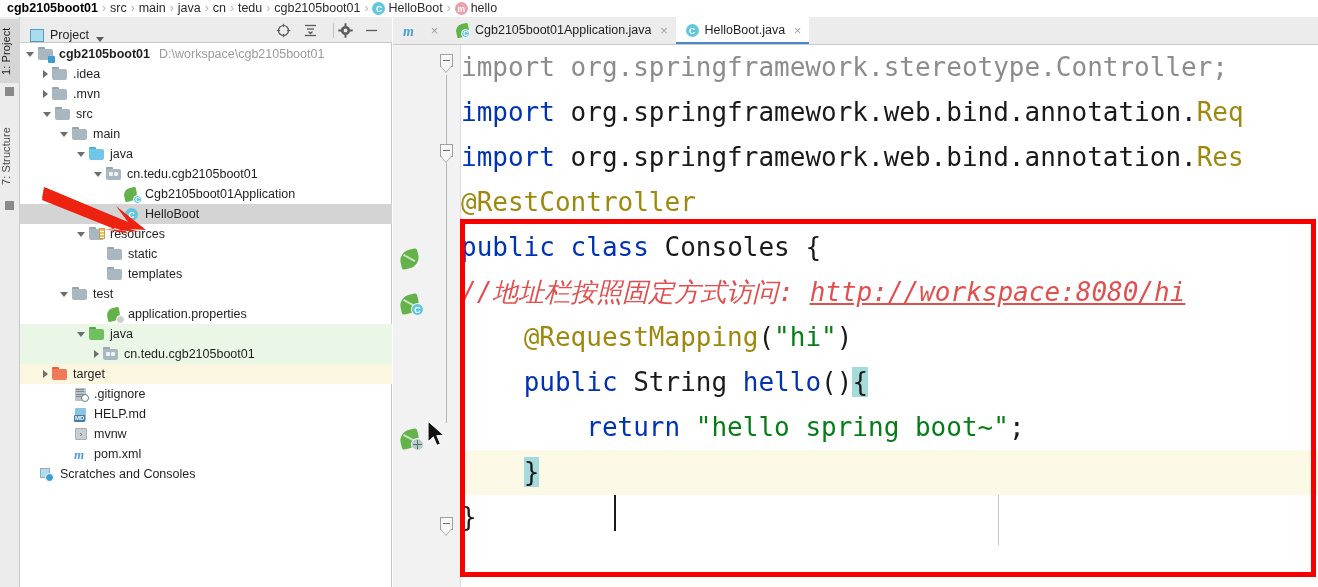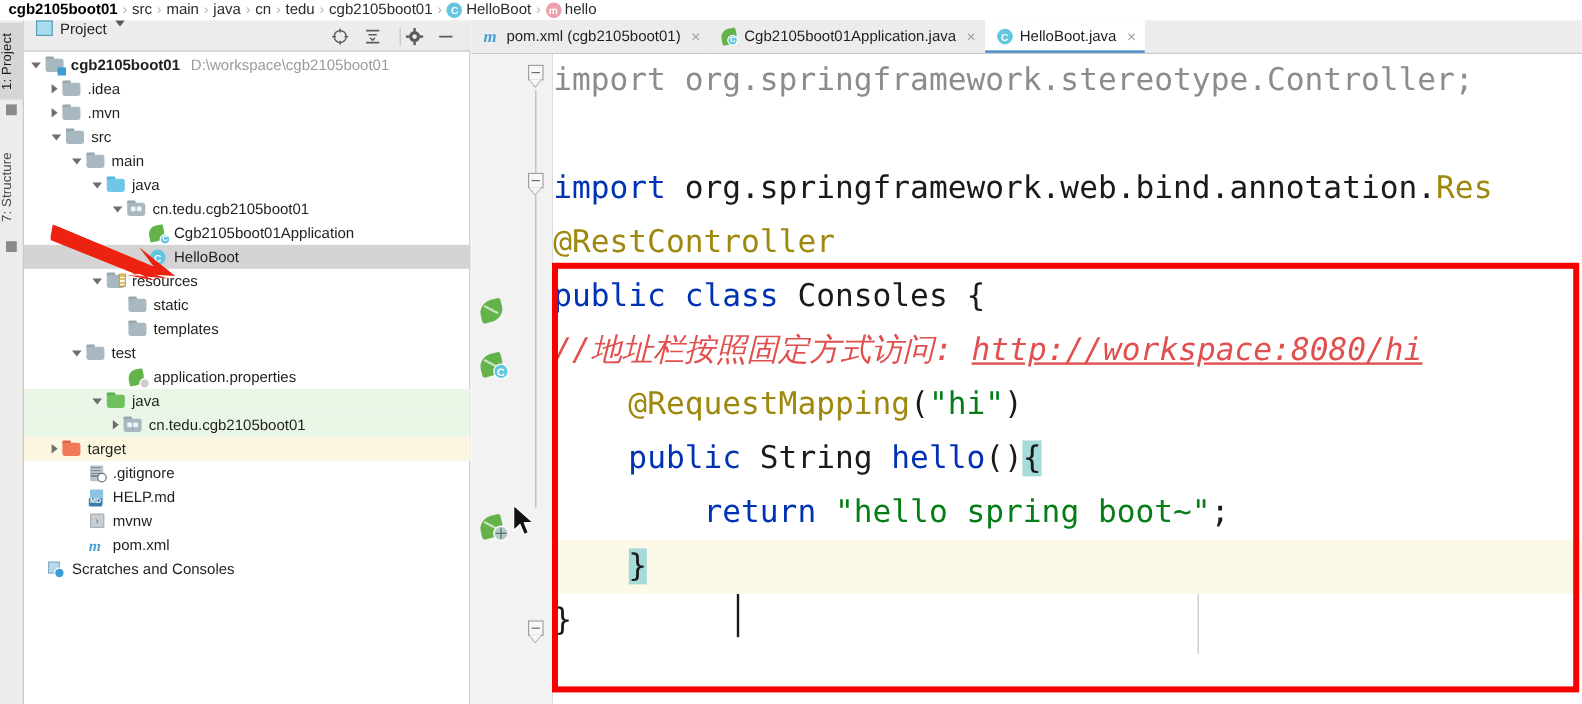--- a/index.html
+++ b/index.html
@@ -60,21 +60,21 @@
   #vdot-2 { top: 184px; }
 
   
   #projpanel {
     position: absolute; left: 20px; top: 17px; width: 372px; height: 570px;
     background: #ffffff; border-right: 1px solid #c9c9c9;
   }
   #projheader {
     position: absolute; left: 0; top: 0; width: 372px; height: 26px;
     background: #ececec; border-bottom: 1px solid #c9c9c9;
-    display: flex; align-items: flex-start;
+    display: flex; align-items: flex-end;
   }
   #proj-mod-icon {
     width: 14px; height: 13px; margin-left: 10px; margin-right: 6px;
     background: #a8dcf0; border: 1px solid #5a9cb5; flex: none;
   }
   #proj-title { font-size: 12.5px; color: #1f1f1f; }
   #proj-caret {
     margin-left: 7px; width: 0; height: 0;
     border-left: 4.5px solid transparent; border-right: 4.5px solid transparent;
     border-top: 5px solid #5b5b5b;
@@ -658,21 +658,20 @@
     <path d="M4 5 L96 44 L70 41 L100 50 L64 47 L90 52 L2 16 Z" fill="#ee2211"></path>
   </svg>
 </div>
 
 <div id="editor">
   <div id="tabbar">
     <div class="tab">
       <span class="tab-ico">
         <span class="m-glyph" style="font-size:14px;">m</span>
       </span>
-      <span class="tab-label">pom.xml (cgb2105boot01)</span>
       <span class="tab-close">×</span>
     </div>
     <div class="tab">
       <span class="tab-ico">
         <span class="leaf" style="left:1px;top:1px;width:13px;height:13px;"></span>
         <span class="leaf-badge" style="right:0px;bottom:0px;">C</span>
       </span>
       <span class="tab-label">Cgb2105boot01Application.java</span>
       <span class="tab-close">×</span>
     </div>
@@ -716,20 +715,21 @@
     <div class="sico" style="left:7px; top:382px;">
       <span class="sleaf"></span>
       <span class="sbadge sb-globe"></span>
     </div>
   </div>
   <div id="gutter-edge"></div>
 
   <div id="codearea">
     <div id="sel-indent-line"></div>
   <div class="cl" style="top: 0px;"><span></span><span class="gray">import org.springframework.stereotype.Controller;</span></div>
+      <div class="cl" style="top: 45px;"><span></span><span class="kw">import</span><span> org.springframework.web.bind.annotation.</span><span class="ann">Req</span></div>
       <div class="cl" style="top: 90px;"><span></span><span class="kw">import</span><span> org.springframework.web.bind.annotation.</span><span class="ann">Res</span></div>
       <div class="cl" style="top: 135px;"><span></span><span class="ann">@RestController</span></div>
       <div class="cl" style="top: 180px;"><span></span><span class="kw">public</span><span> </span><span class="kw">class</span><span> Consoles {</span></div>
       <div class="cl" style="top: 225px;"><span></span><span class="cmt">//地址栏按照固定方式访问: </span><span class="cmturl">http://workspace:8080/hi</span></div>
       <div class="cl" style="top: 270px;"><span>    </span><span class="ann">@RequestMapping</span><span>(</span><span class="str">"hi"</span><span>)</span></div>
       <div class="cl" style="top: 315px;"><span>    </span><span class="kw">public</span><span> String </span><span class="kw">hello</span><span>()</span><span class="brace-hl">{</span></div>
       <div class="cl" style="top: 360px;"><span>        </span><span class="kw">return</span><span> </span><span class="str">"hello spring boot~"</span><span>;</span></div>
       <div class="cl curline" style="top: 405px;"><span>    </span><span class="brace-hl">}</span></div>
       <div class="cl" style="top: 450px;"><span></span><span>}</span></div>
     </div>

